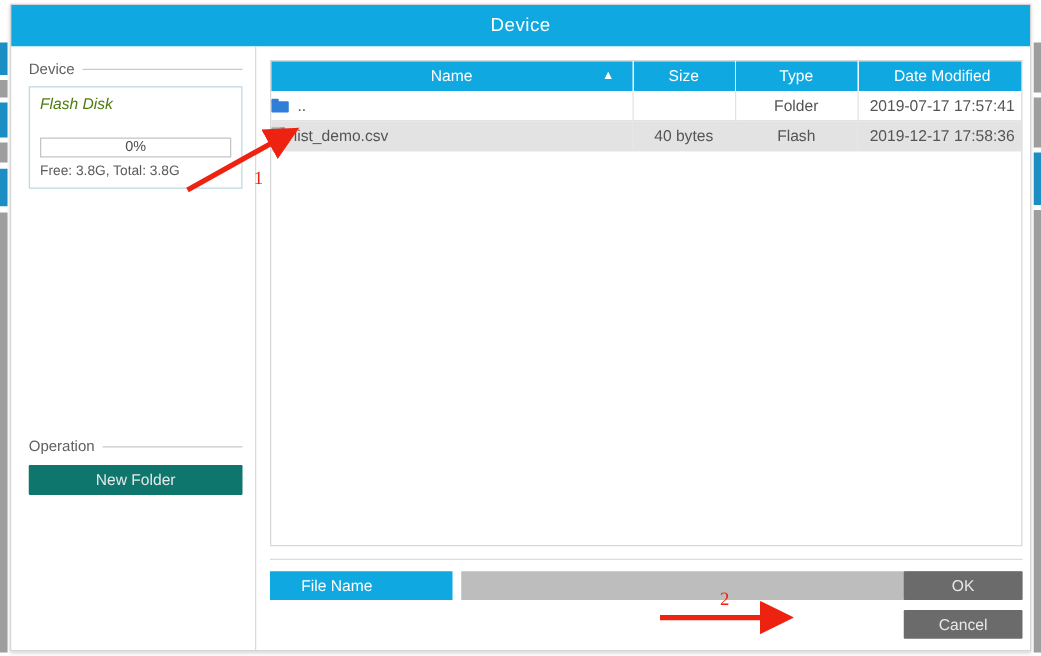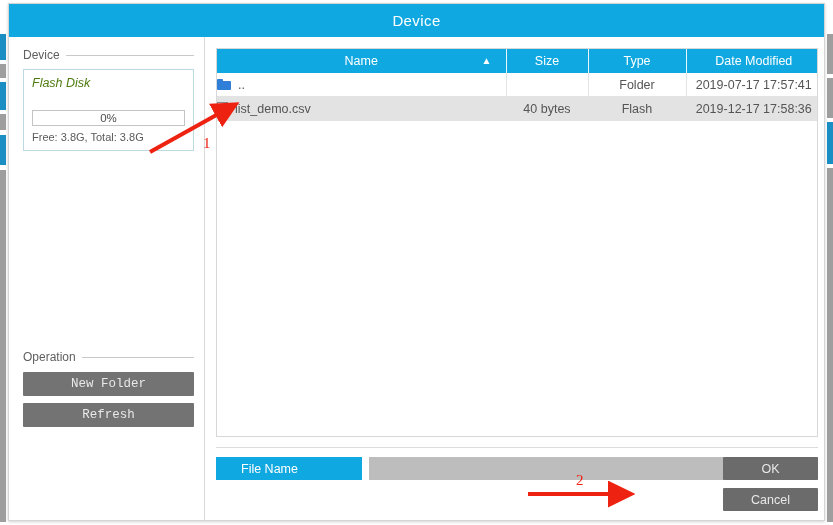--- a/index.html
+++ b/index.html
@@ -126,25 +126,25 @@
     font-size: 11px;
     color: #5b5b5b;
   }
 
   .operation-group { top: 313px; }
   .op-buttons { margin-top: 8px; }
   .btn-gray {
     display: block;
     width: 100%;
     height: 24px;
-    background: #737373;
+    background: #0f766e;
     color: #e8e8e8;
     border: none;
     font-size: 12.5px;
-    font-family: Liberation Mono, monospace;
+    font-family: Liberation Sans, sans-serif;
     margin-bottom: 7px;
     cursor: pointer;
     border-radius: 1px;
   }
 
   
   .right-panel {
     flex: 1;
     position: relative;
   }
@@ -369,21 +369,20 @@
         </div>
       </div>
 
       <div class="group operation-group">
         <div class="group-title">
           <span>Operation</span>
           <span class="rule"></span>
         </div>
         <div class="op-buttons">
           <button class="btn-gray">New Folder</button>
-          <button class="btn-gray">Refresh</button>
         </div>
       </div>
 
     </div>
 
     <div class="right-panel">
 
       <div class="table-wrap">
         <table class="filelist">
           <colgroup>

